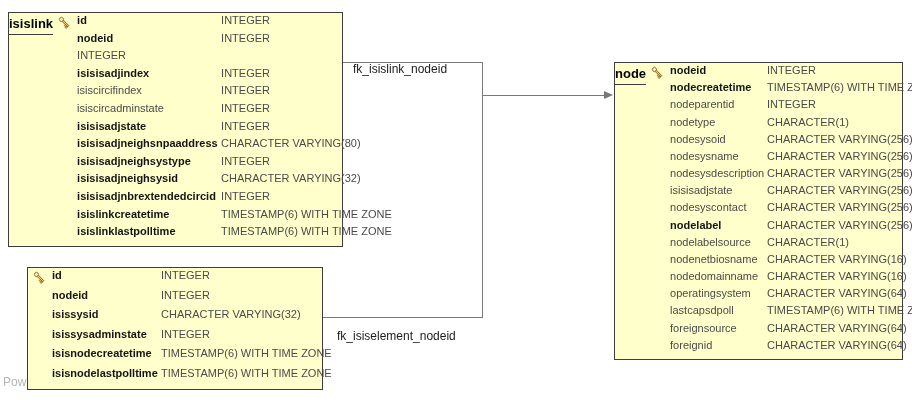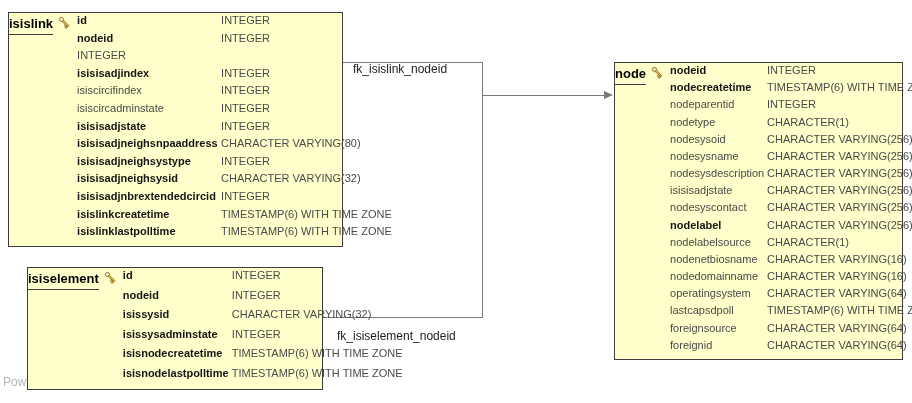--- a/index.html
+++ b/index.html
@@ -249,21 +249,20 @@
             </g>
           </svg>
         </span>
         <span class="name">isislinklastpolltime</span>
         <span class="type">TIMESTAMP(6) WITH TIME ZONE</span>
       </div>
       </div>
   </div>
 
   <div class="tbl" id="t-isiselement" style="left:27px; top:267px; width:296px; height:123px;">
-    <div class="title">isiselement</div>
     <div class="rows">
 
     <div class="row bold haskey">
         <span class="keycell">
           <svg width="15" height="15" viewBox="0 0 16 16">
             <g transform="rotate(45 8 8)" stroke="#8a5a12" stroke-width="0.9">
               <circle cx="3.4" cy="8" r="2.2" fill="#fdf3c9"></circle>
               <rect x="5.6" y="7.1" width="8" height="1.9" fill="#efc75e"></rect>
               <rect x="10.2" y="8.8" width="1.4" height="1.7" fill="#efc75e"></rect>
               <rect x="12.3" y="8.8" width="1.4" height="2.5" fill="#efc75e"></rect>

